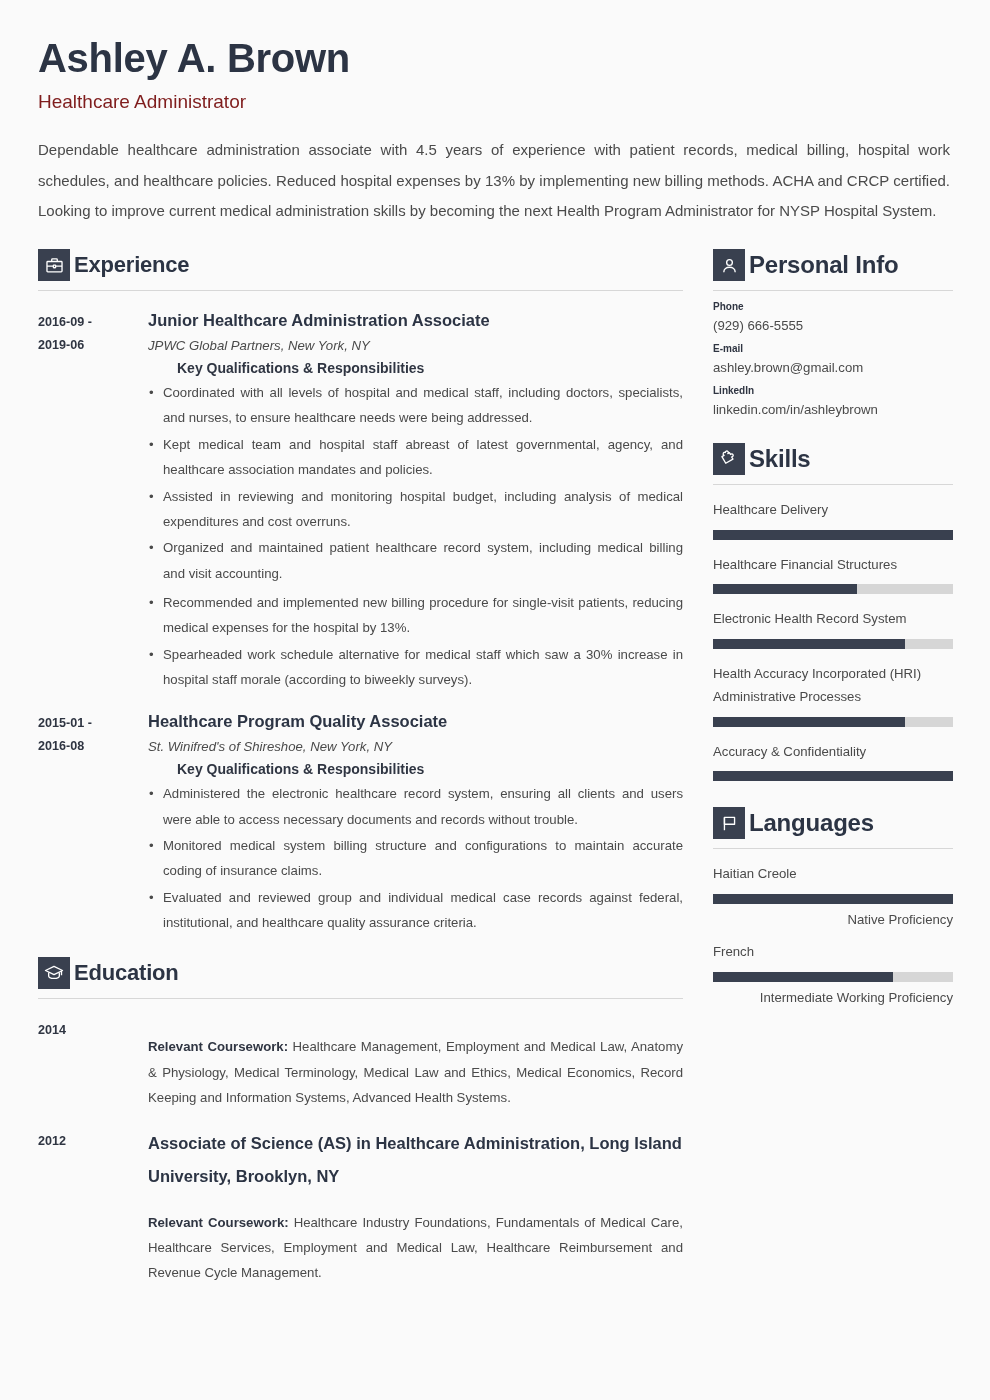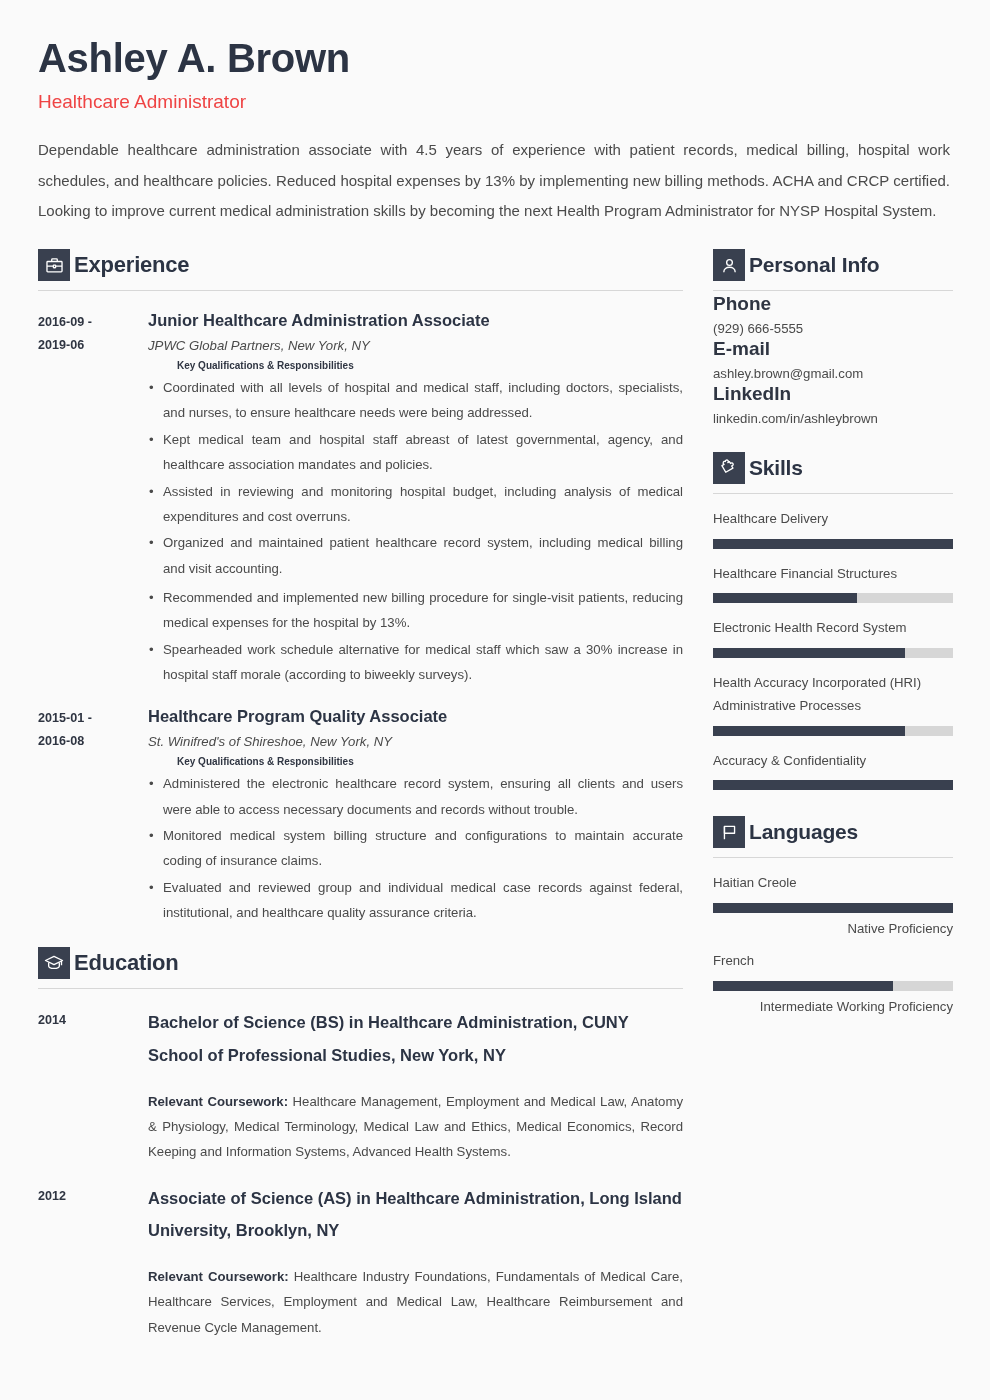--- a/index.html
+++ b/index.html
@@ -23,21 +23,21 @@
   
   .name {
     font-size: 40px;
     font-weight: bold;
     color: #2c3444;
     letter-spacing: -0.3px;
     line-height: 1.12;
   }
   .job-title {
     font-size: 19px;
-    color: #ef4444;
+    color: #7f1d1d;
     margin-top: 10px;
     font-weight: normal;
   }
   .summary {
     margin-top: 22px;
     font-size: 15px;
     line-height: 2.05;
     color: #4a4a4a;
     text-align: justify;
     width: 912px;
@@ -64,21 +64,21 @@
     display: flex; align-items: center; justify-content: center;
     flex: 0 0 32px;
   }
   .sec-icon svg { display: block; }
   .sec-title {
     font-size: 22px;
     font-weight: bold;
     color: #2c3444;
     letter-spacing: -0.2px;
   }
-  .sec-title.small { font-size: 21px; }
+  .sec-title.small { font-size: 24px; }
   .sec-rule {
     height: 1px;
     background: #d7d7d7;
     margin-top: 9px;
   }
 
   
   .entry { display: flex; margin-top: 17px; }
   .entry-date {
     width: 110px; flex: 0 0 110px;
@@ -95,21 +95,21 @@
     color: #2c3444;
     line-height: 1.52;
   }
   .entry-sub {
     font-size: 13.2px;
     font-style: italic;
     color: #4a4a4a;
     margin-top: 5px;
   }
   .entry-label {
-    font-size: 10px;
+    font-size: 14px;
     font-weight: bold;
     color: #2f3542;
     margin-top: 7px;
     padding-left: 29px;
   }
   ul.bullets { list-style: none; margin-top: 4px; }
   ul.bullets li {
     position: relative;
     padding-left: 15px;
     font-size: 13.2px;
@@ -134,24 +134,24 @@
   }
   .coursework b { color: #2f3542; font-weight: bold; }
 
   .edu-title {
     font-size: 16.5px;
     font-weight: bold;
     color: #2c3444;
     line-height: 1.95;
   }
   .info-label {
-    font-size: 19px;
+    font-size: 10px;
     font-weight: bold;
     color: #2f3542;
-    margin-top: 2px;
+    margin-top: 10px;
   }
   .info-value {
     font-size: 13.2px;
     color: #4a4a4a;
     margin-top: 6px;
   }
 
   .skill-name {
     font-size: 13.2px;
     color: #4a4a4a;
@@ -254,21 +254,20 @@
               <path d="M21 9.6v5.1"></path>
             </svg>
           </span>
           <span class="sec-title">Education</span>
         </div>
         <div class="sec-rule"></div>
 
         <div class="entry">
           <div class="entry-date">2014</div>
           <div class="entry-body">
-            <div class="edu-title">Bachelor of Science (BS) in Healthcare Administration, CUNY School of Professional Studies, New York, NY</div>
             <div class="coursework">
               <b>Relevant Coursework:</b>
               <span>Healthcare Management, Employment and Medical Law, Anatomy &amp; Physiology, Medical Terminology, Medical Law and Ethics, Medical Economics, Record Keeping and Information Systems, Advanced Health Systems.</span>
             </div>
           </div>
         </div>
 
         <div class="entry">
           <div class="entry-date">2012</div>
           <div class="entry-body">

